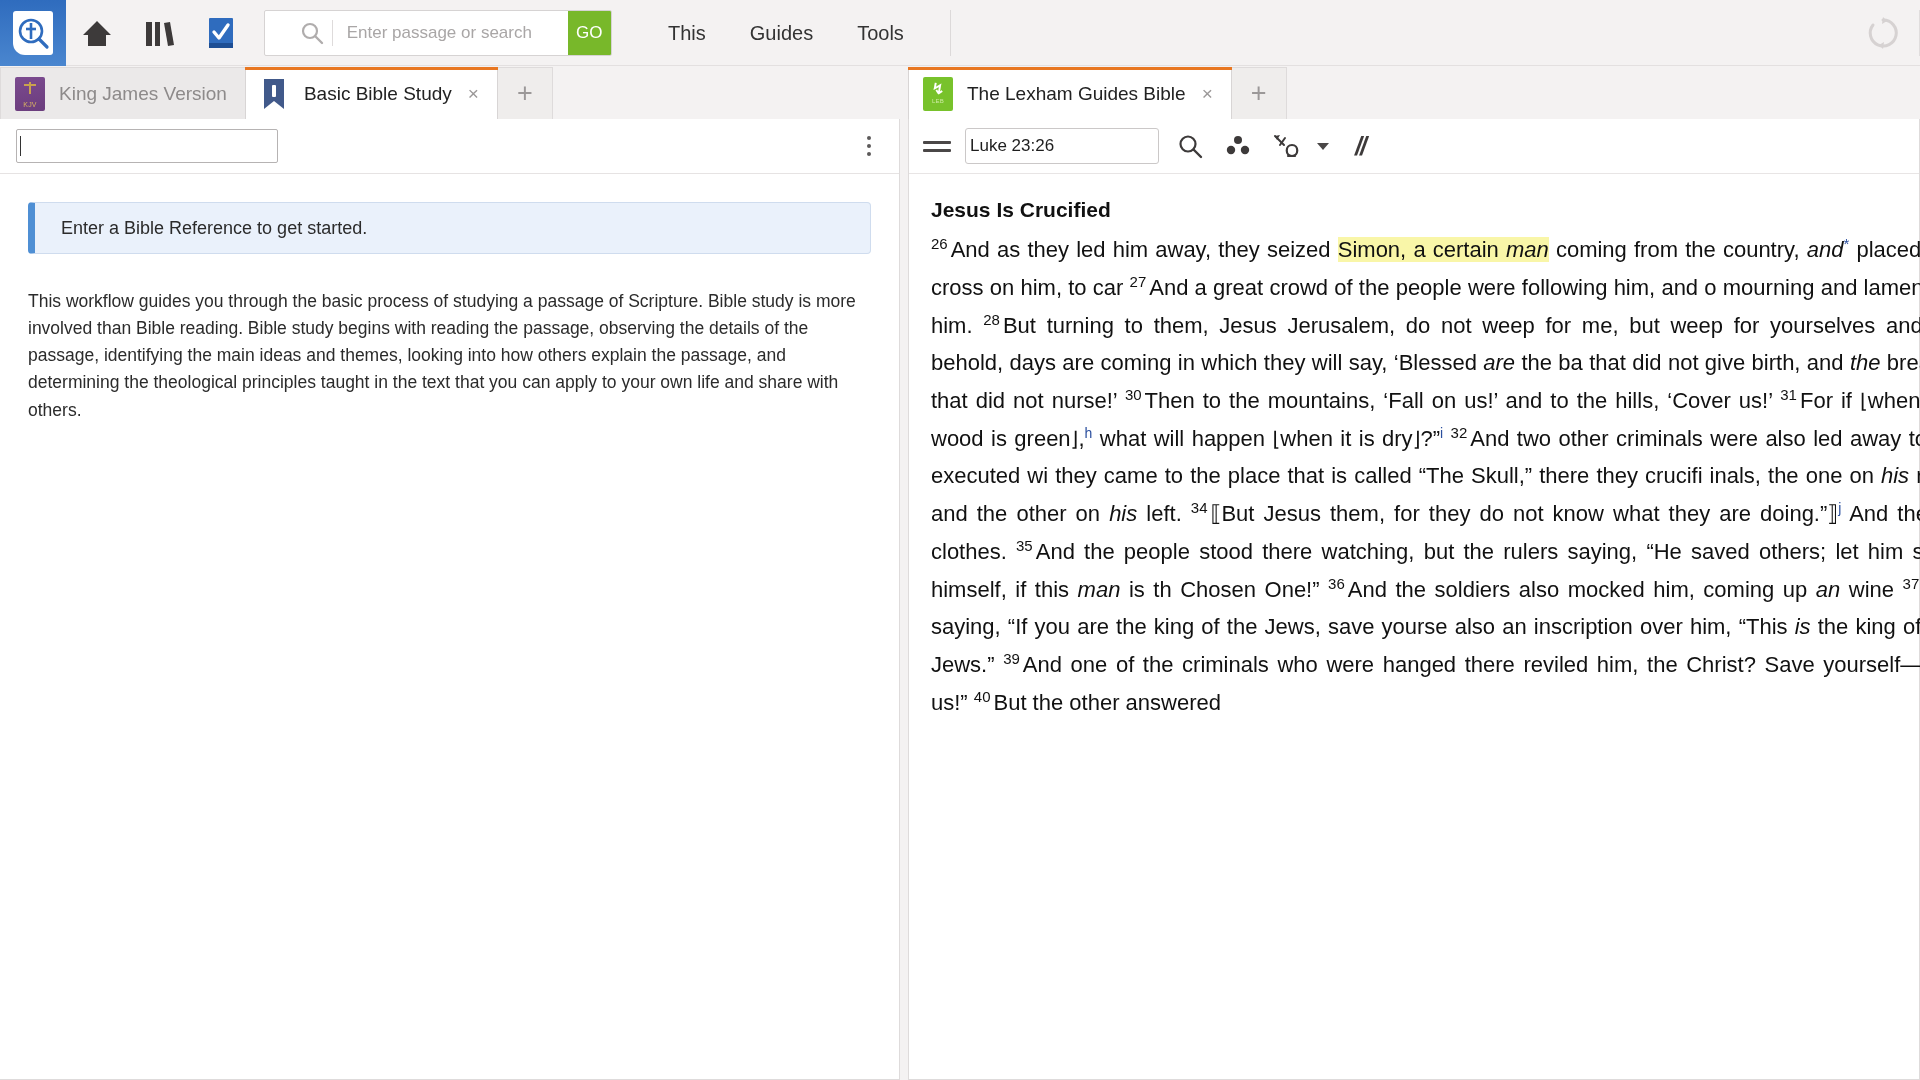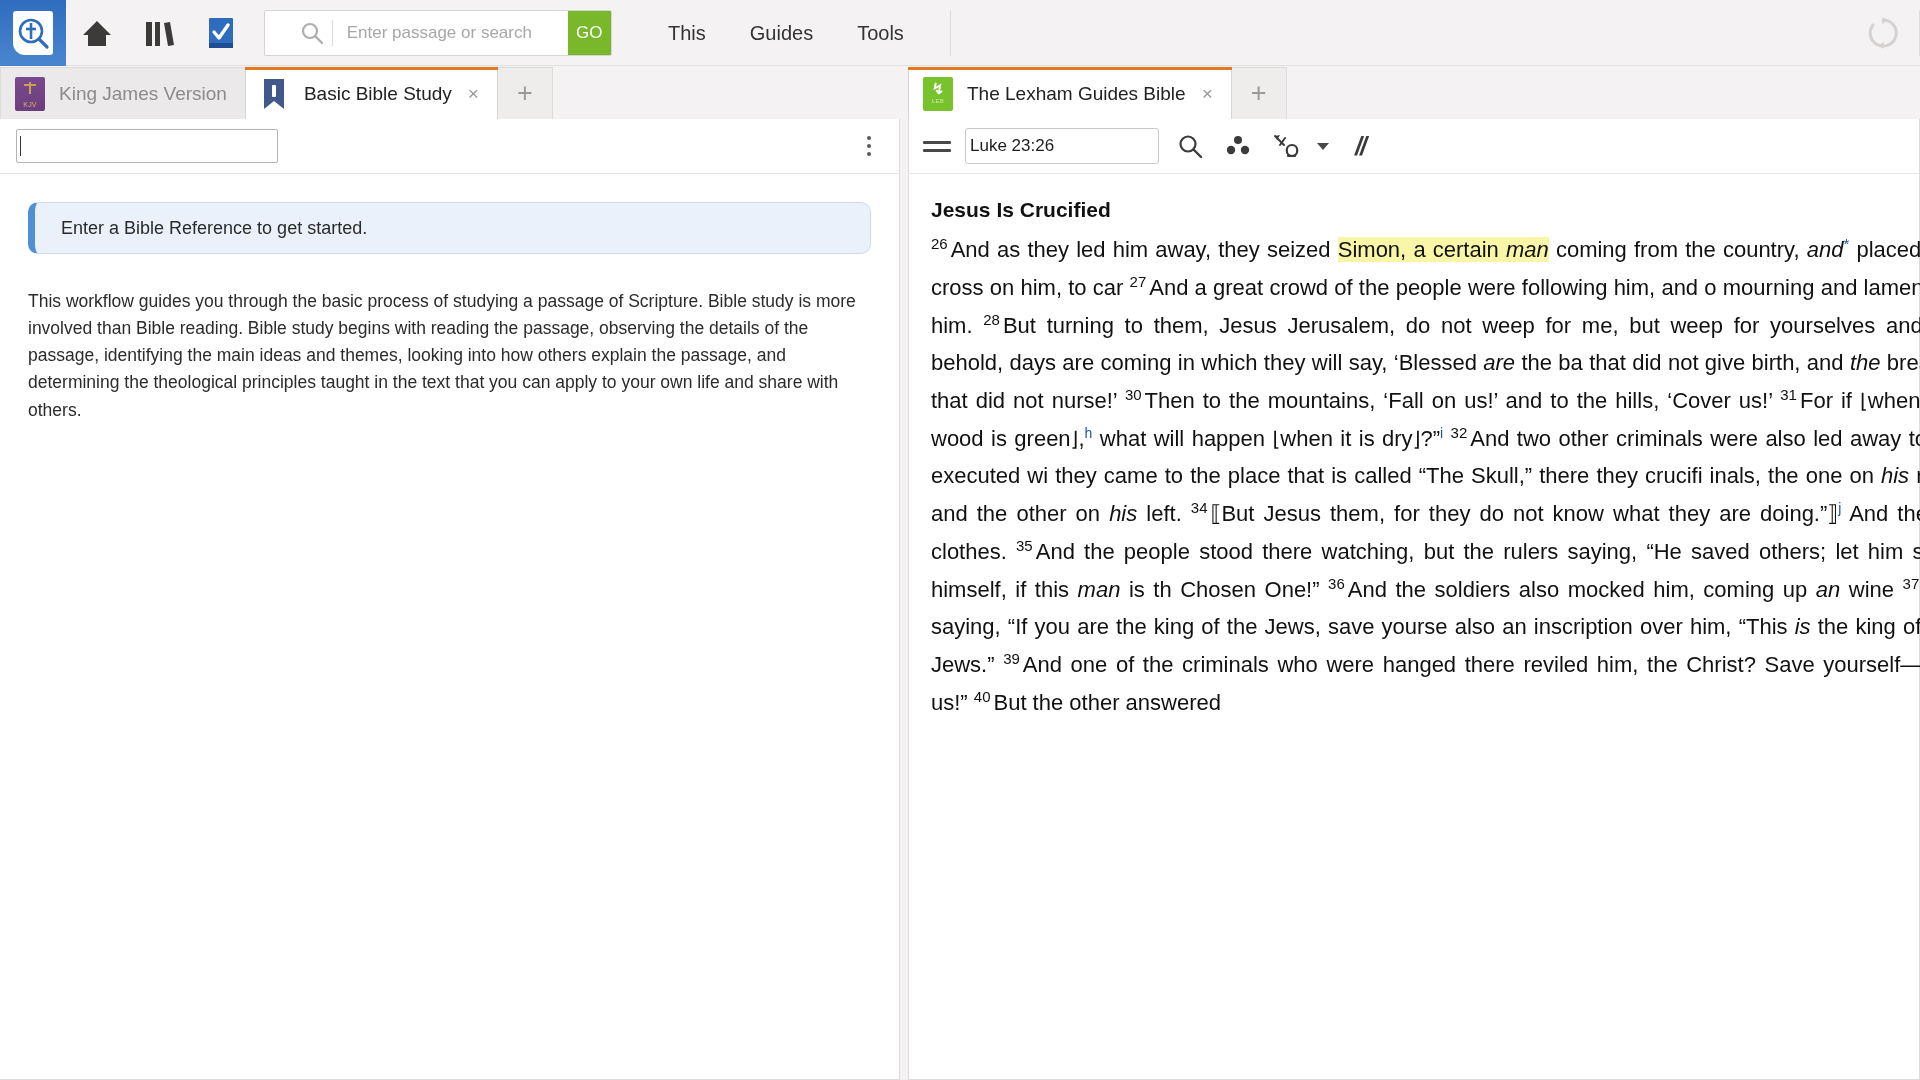--- a/index.html
+++ b/index.html
@@ -167,21 +167,21 @@
     align-items:center; justify-content:center; gap:4px; cursor:pointer;
   }
   .kebab i { width: 4px; height: 4px; border-radius: 50%; background: #5c5959; display:block;}
 
   .lp-content { padding: 28px 28px 0 28px; }
   .callout {
     background: #eaf1fb; border: 1px solid #cfdcee;
     border-left: 7px solid #4f8fd4;
     height: 52px; display: flex; align-items: center;
     padding-left: 26px; margin-bottom: 34px;
-    border-radius: 10px;
+    border-radius: 4px;
     max-width: 848px;
   }
   .callout-text { font-size: 18px; color: #2b2b2b; }
   .about-title {
     font-size: 21px; font-weight: bold; color: #1f1f1f; margin-bottom: 18px;
   }
   .about-body {
     font-size: 17.5px; line-height: 1.55; color: #2b2b2b;
     max-width: 845px; text-align: left;
   }

